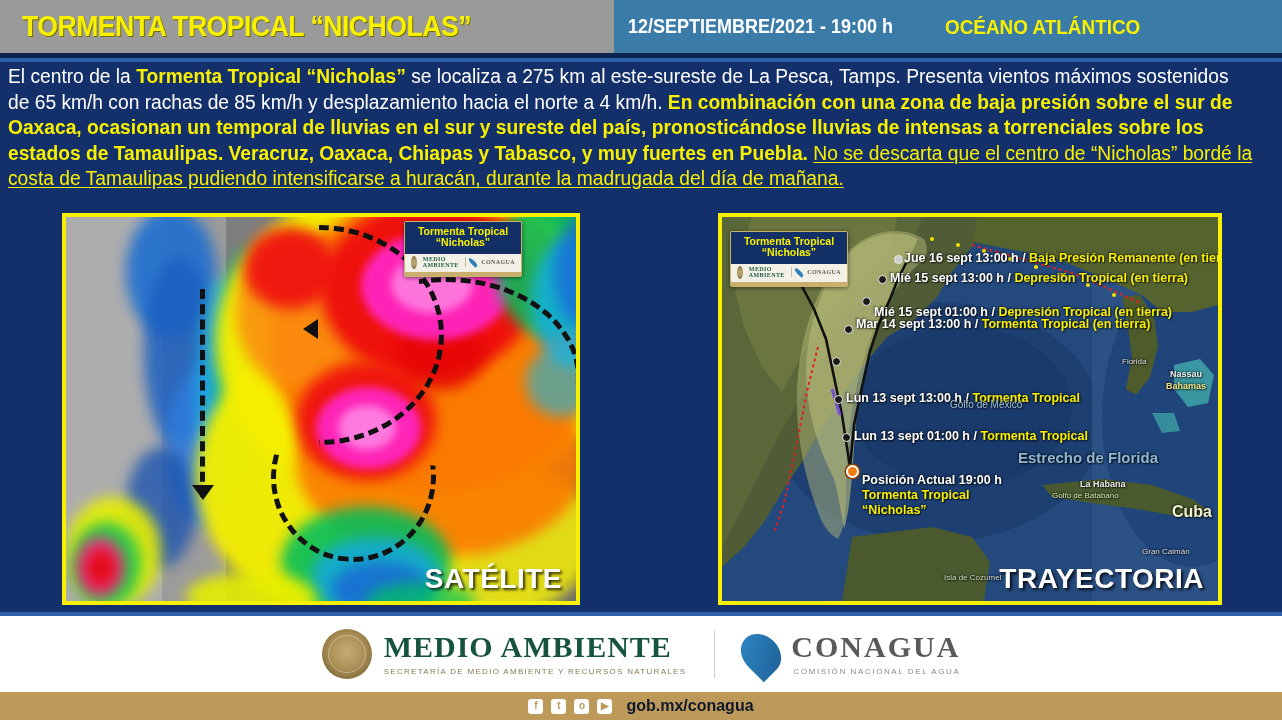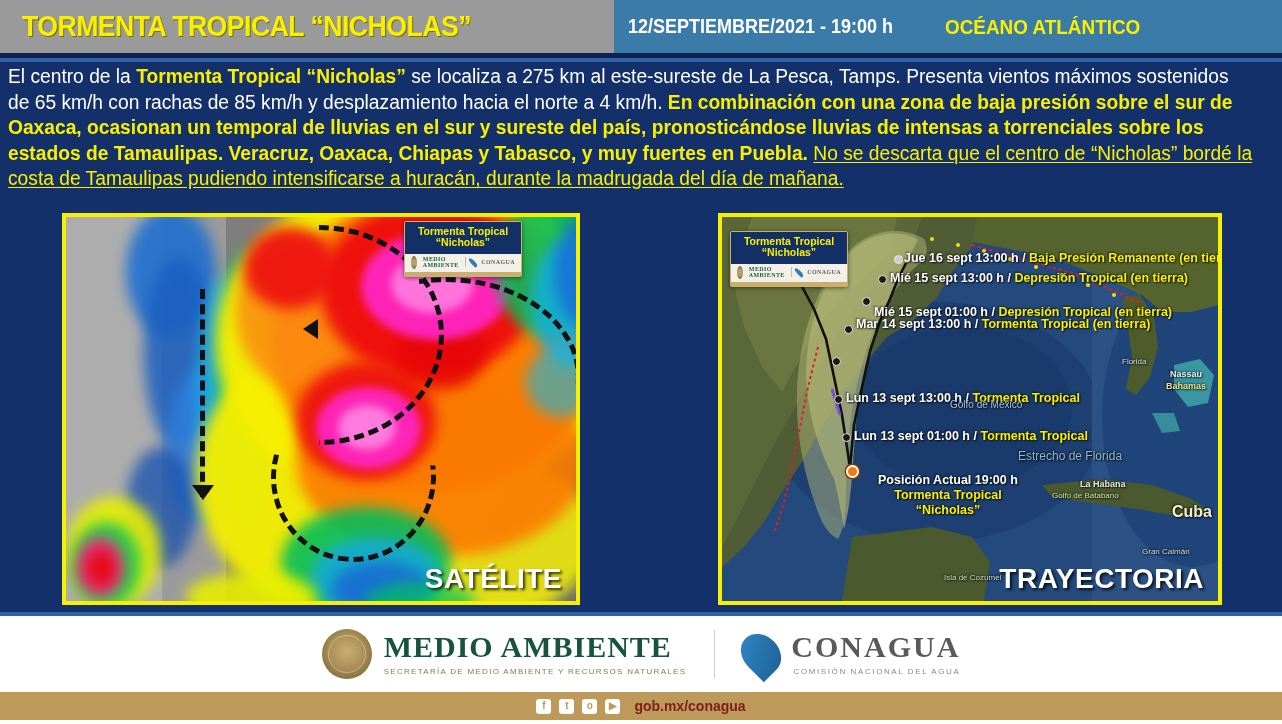--- a/index.html
+++ b/index.html
@@ -169,21 +169,21 @@
 
   #footer-gold {
     position:absolute; left:0; top:692px; width:1282px; height:28px;
     background:#bd9a5a; display:flex; align-items:center; justify-content:center; gap:8px;
   }
   .soc {
     width:15px; height:15px; border-radius:3px; background:#ffffff;
     display:flex; align-items:center; justify-content:center;
     color:#bd9a5a; font-size:10px; font-weight:bold; line-height:1;
   }
-  #footer-url { color:#7f1d1d; font-size:14px; font-weight:bold; margin-left:6px; }
+  #footer-url { color:#0f172a; font-size:16px; font-weight:bold; margin-left:6px; }
   #footer-bottom { position:absolute; left:0; top:720px; width:1282px; height:4px; background:#ffffff; }
 </style>
 </head>
 <body>
 
 <div id="header">
   <div id="header-grey">
     <span id="header-title">TORMENTA TROPICAL “NICHOLAS”</span>
   </div>
   <div id="header-blue">
@@ -361,30 +361,30 @@
     <div class="track-label" style="left:134px;top:100px;">
       <span class="tl-w">Mar 14 sept 13:00 h</span><span class="tl-sep"> / </span><span class="tl-y">Tormenta Tropical (en tierra)</span>
     </div>
     <div class="track-label" style="left:124px;top:174px;">
       <span class="tl-w">Lun 13 sept 13:00 h</span><span class="tl-sep"> / </span><span class="tl-y">Tormenta Tropical</span>
     </div>
     <div class="track-label" style="left:132px;top:212px;">
       <span class="tl-w">Lun 13 sept 01:00 h</span><span class="tl-sep"> / </span><span class="tl-y">Tormenta Tropical</span>
     </div>
 
-    <div class="track-label" style="left:156px;top:256px;text-align:center;">
+    <div class="track-label" style="left:140px;top:256px;">
       <div class="tl-w">Posición Actual 19:00 h</div>
       <div class="tl-y">Tormenta Tropical</div>
       <div class="tl-y">“Nicholas”</div>
     </div>
 
     <div class="track-label" style="left:228px;top:182px;color:#9fc4d8;font-size:10px;font-weight:normal;">
       <span>Golfo de México</span>
     </div>
-    <div class="track-label" style="left:296px;top:232px;color:#8fb8d0;font-size:12px;font-weight:normal;">
+    <div class="track-label" style="left:296px;top:232px;color:#8fb8d0;font-size:15px;font-weight:bold;">
       <span>Estrecho de Florida</span>
     </div>
     <div class="track-label" style="left:358px;top:262px;color:#e8e8e8;font-size:9px;">
       <span>La Habana</span>
     </div>
     <div class="track-label" style="left:450px;top:286px;color:#f0f0d0;font-size:16px;">
       <span>Cuba</span>
     </div>
     <div class="track-label" style="left:448px;top:152px;color:#eeeeee;font-size:9px;">
       <span>Nassau</span>

